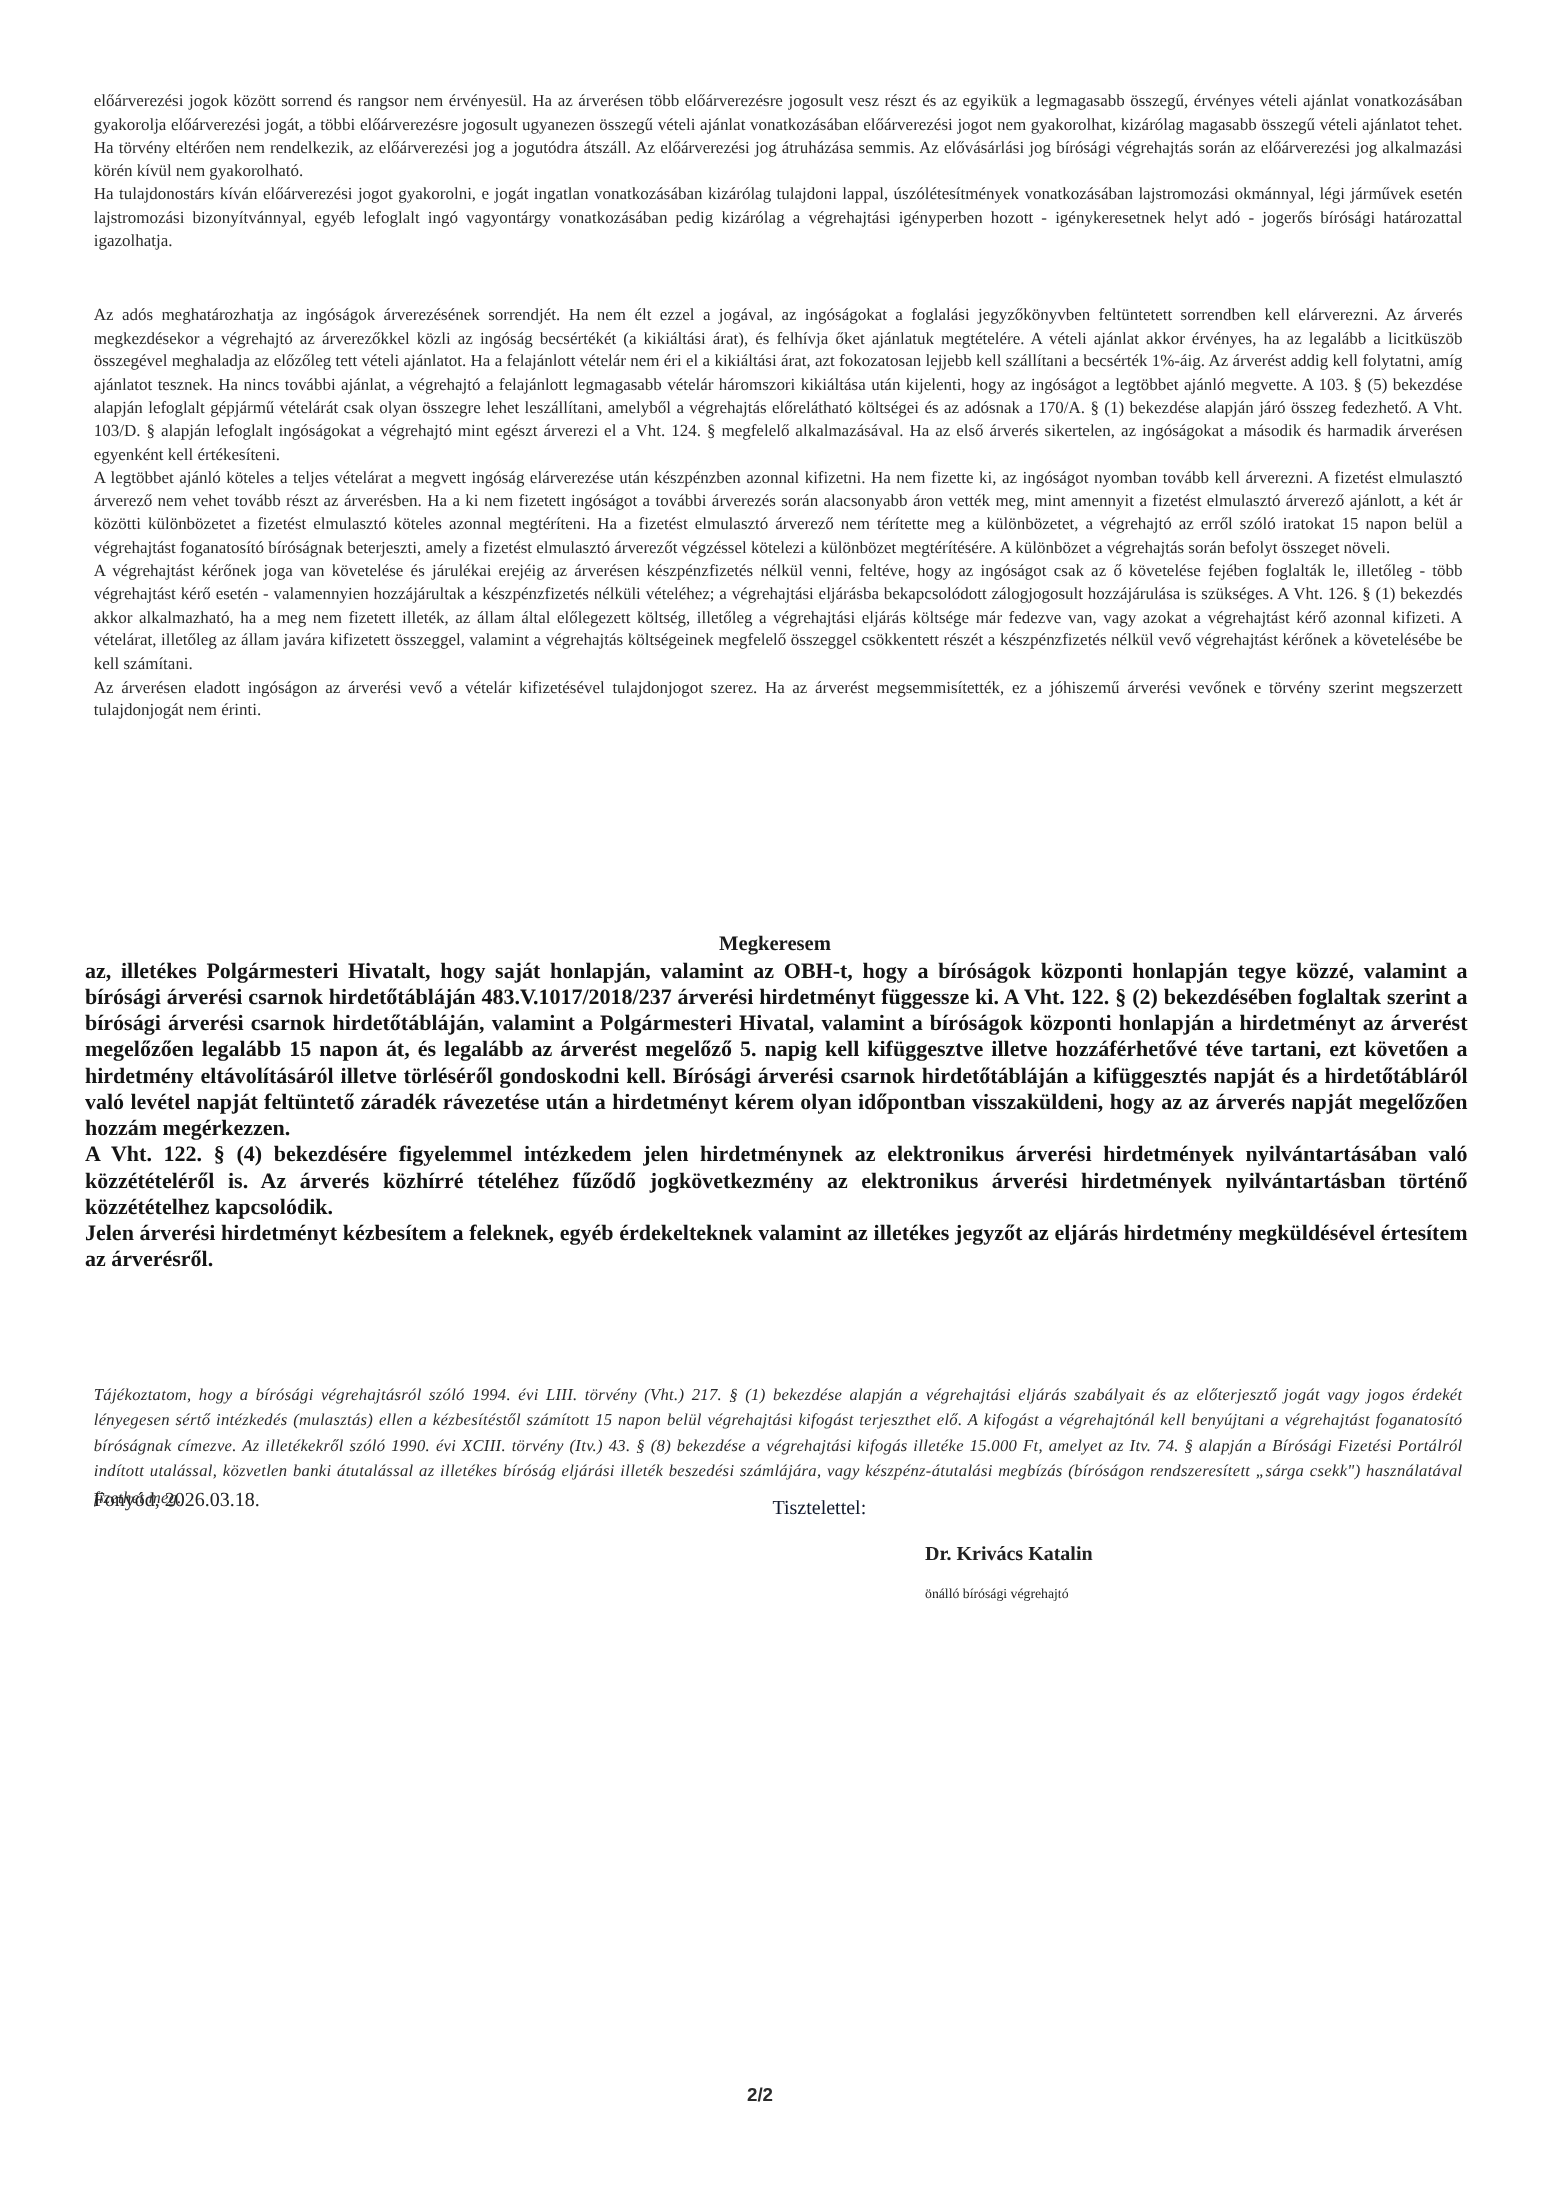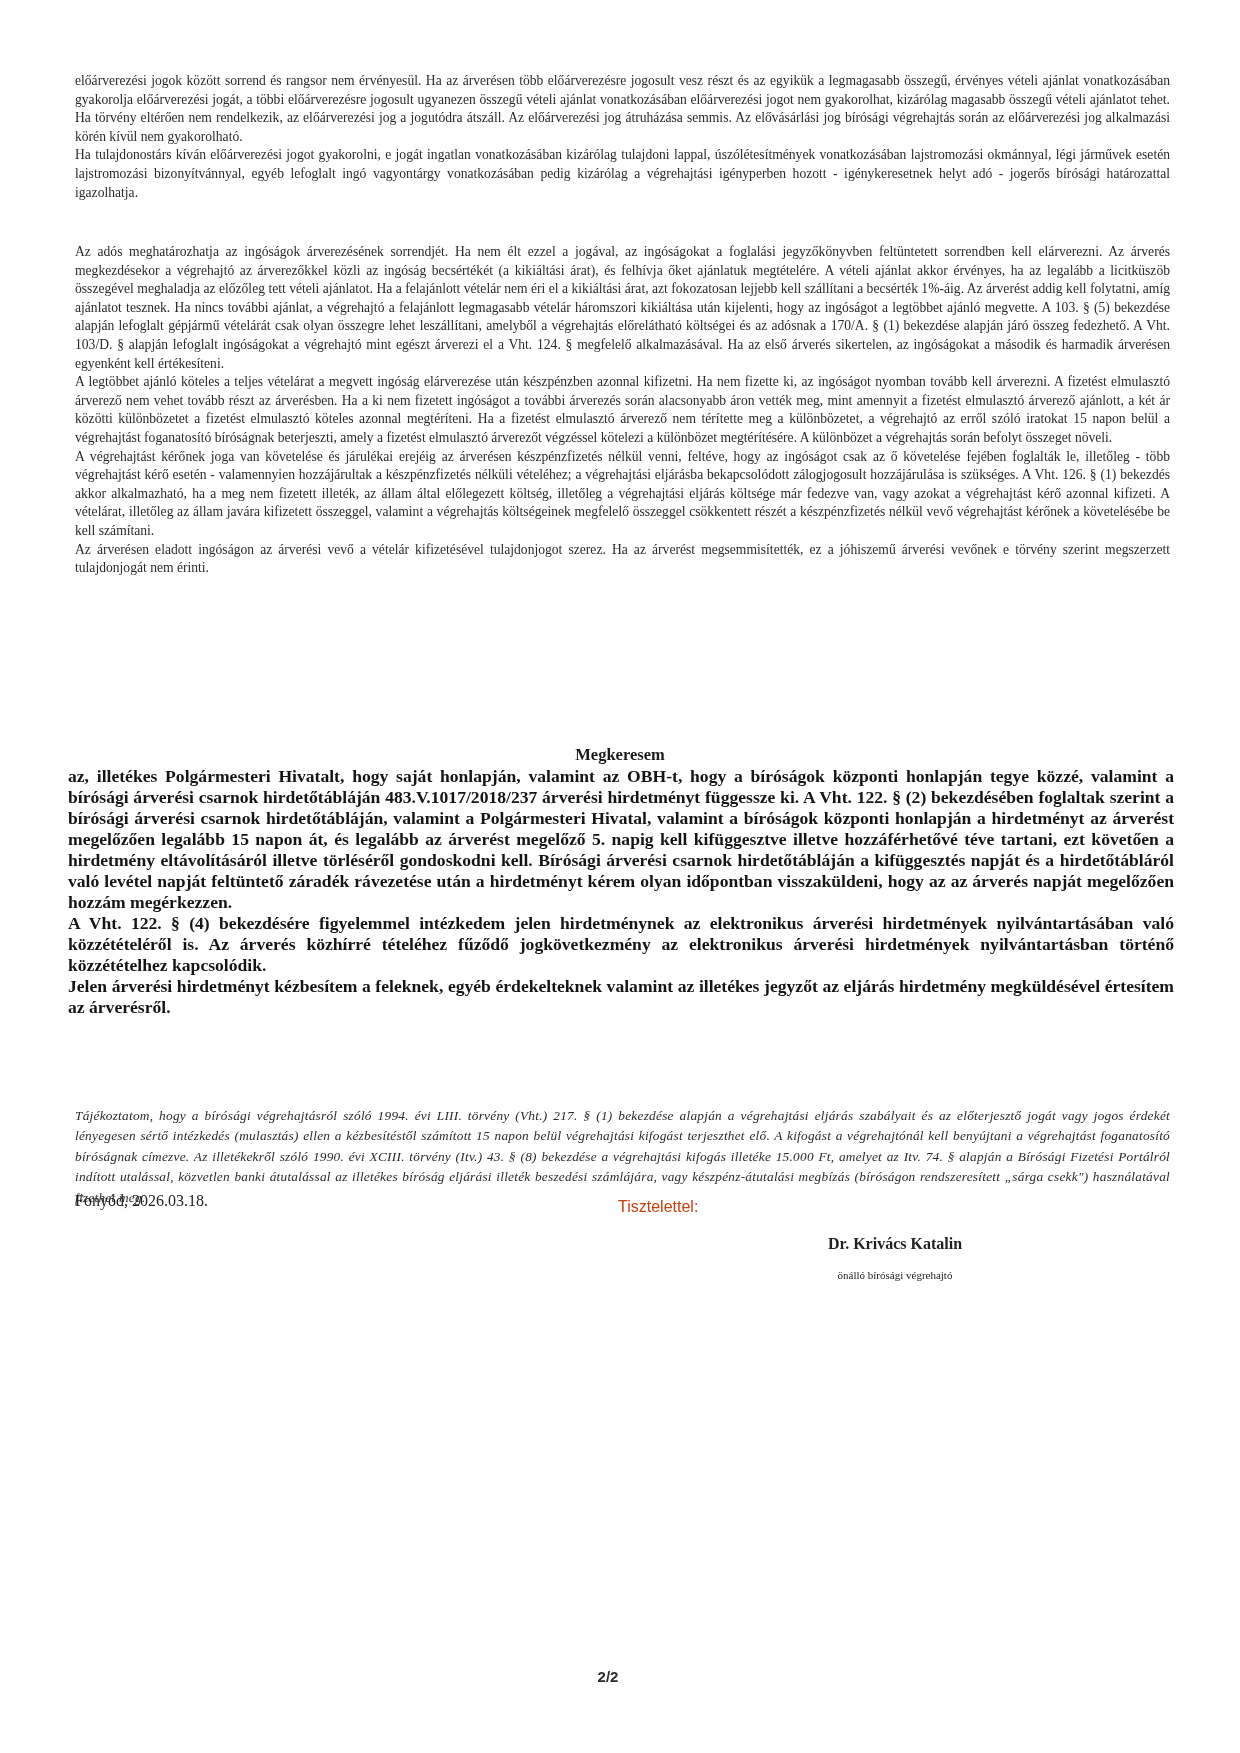--- a/index.html
+++ b/index.html
@@ -32,24 +32,24 @@
     position: absolute; left: 75px; top: 1070px; width: 1095px;
     font-family: "Liberation Serif", serif; font-style: italic; font-size: 13.3px; line-height: 20.4px;
     text-align: justify; color: #2a2a2a; letter-spacing: 0.25px; margin-top: 36px;
   }
   #place-date {
     position: absolute; left: 75px; top: 1192px;
     font-family: "Liberation Serif", serif; font-size: 16px; color: #222;
   }
   #greeting {
     position: absolute; left: 618px; top: 1198px;
-    font-family: Liberation Sans, sans-serif; font-size: 16px; color: #c2410c;
+    font-family: Liberation Serif, serif; font-size: 16px; color: #0f172a;
   }
   #signature {
-    position: absolute; left: 740px; top: 1235px; width: 310px; text-align: center;
+    position: absolute; left: 740px; top: 1235px; width: 310px; 
     font-family: "Liberation Serif", serif; color: #222;
   }
   #signer-name { font-size: 16px; font-weight: bold; display: block; }
   #signer-title { font-size: 11px; display: block; margin-top: 16px; }
   #page-number {
     position: absolute; left: 578px; top: 1668px; width: 60px; text-align: center;
     font-family: "Liberation Sans", sans-serif; font-size: 15px; font-weight: bold; color: #2b2b2b;
   }
 </style>
 </head>

